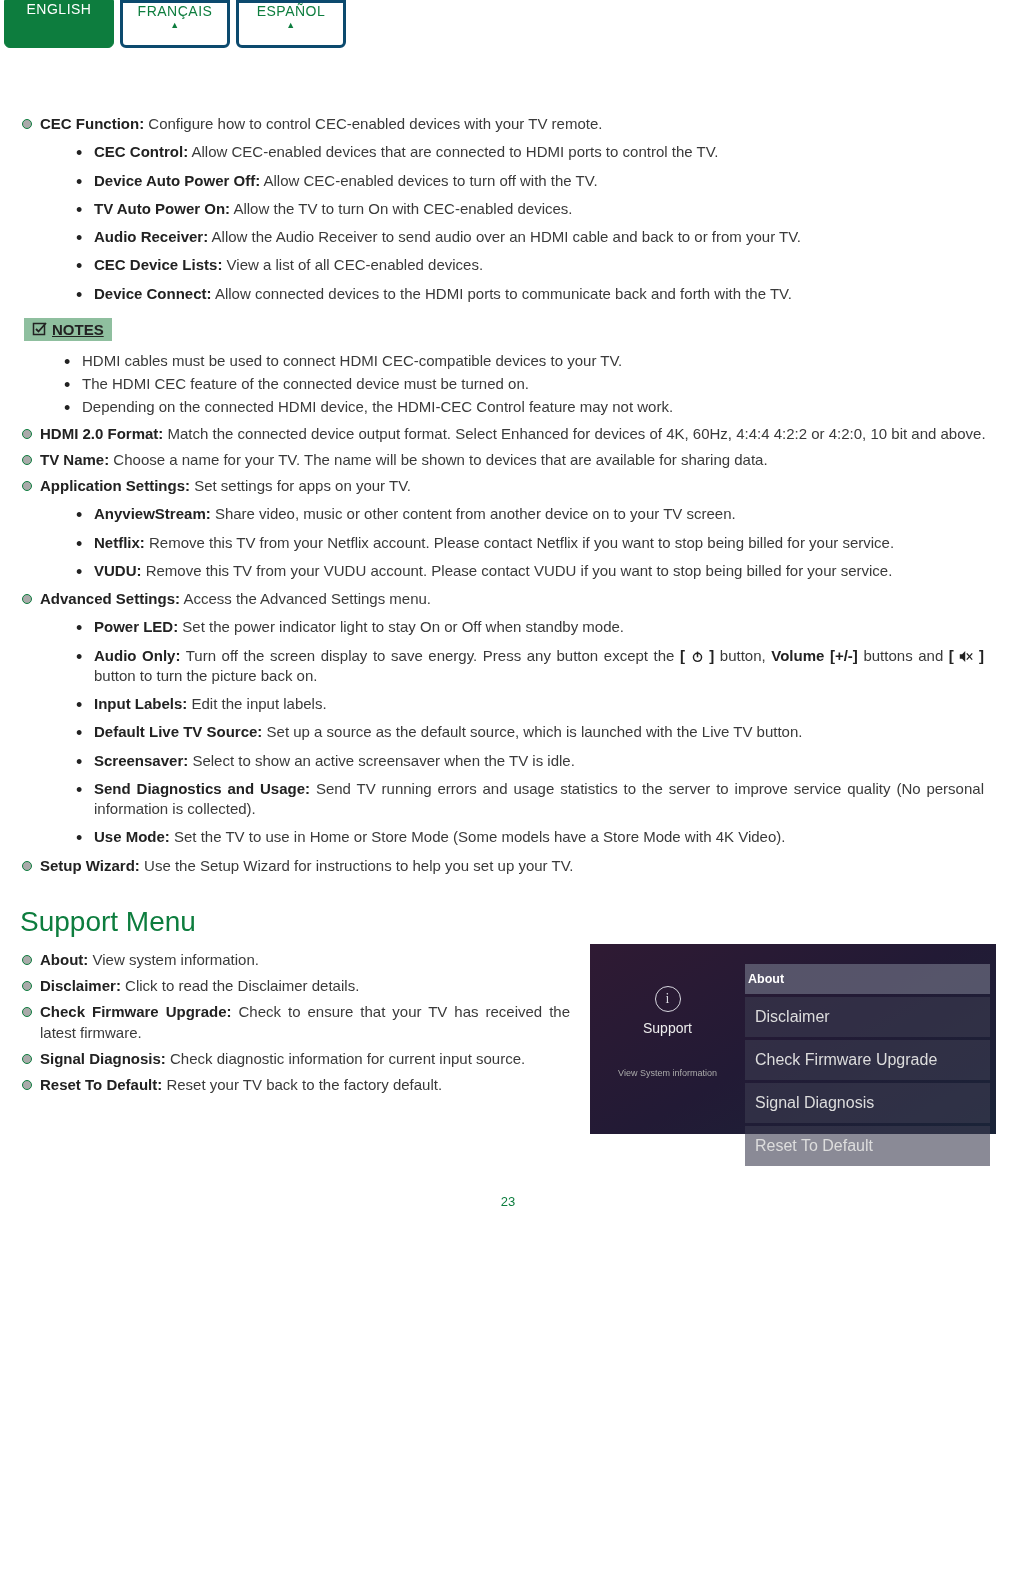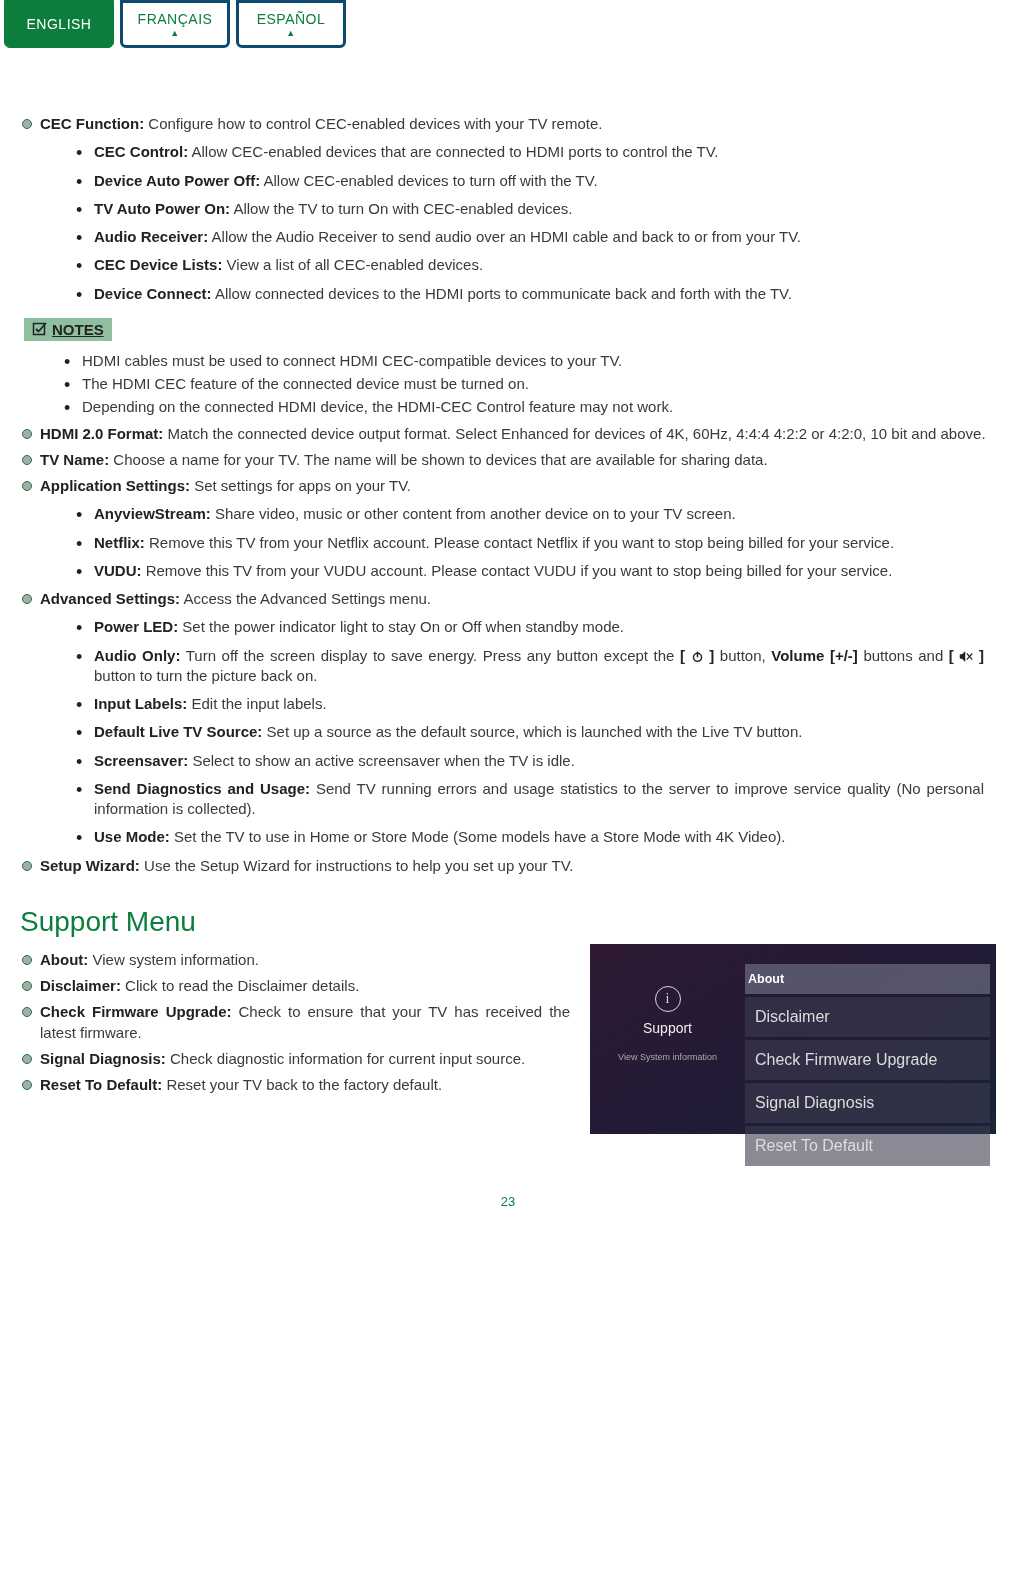--- a/index.html
+++ b/index.html
@@ -17,21 +17,20 @@
     gap: 6px;
     padding: 0 0 0 4px;
   }
   .tab {
     width: 110px;
     height: 48px;
     border-radius: 0 0 6px 6px;
     display: flex;
     flex-direction: column;
     align-items: center;
-    justify-content: center;
     font-size: 14px;
     font-weight: normal;
     letter-spacing: 0.5px;
   }
   .tab.active {
     background: #0d7d3e;
     color: #fff;
     border: 1px solid #0d7d3e;
   }
   .tab.inactive {
@@ -138,21 +137,21 @@
   .sp-left .iicon {
     width: 26px; height: 26px;
     border: 1.6px solid #d8d8e0;
     border-radius: 50%;
     display: flex; align-items: center; justify-content: center;
     font-family: Georgia, serif;
     font-size: 14px;
     margin-bottom: 8px;
   }
   .sp-left .lbl { font-size: 14px; color:#eee; }
-  .sp-left .sub { font-size: 9px; color: #aaa; margin-top: 16px; }
+  .sp-left .sub { font-size: 9px; color: #aaa; margin-top: 32px; }
   .sp-right { flex: 1; display: flex; flex-direction: column; gap: 3px; padding-right:6px;}
   .sp-item {
     background: rgba(60,60,80,0.6);
     padding: 11px 10px;
     font-size: 16px;
     color: #ddd;
   }
   .sp-item.sel {
     background: rgba(95,95,115,0.85);
     color: #fff;

